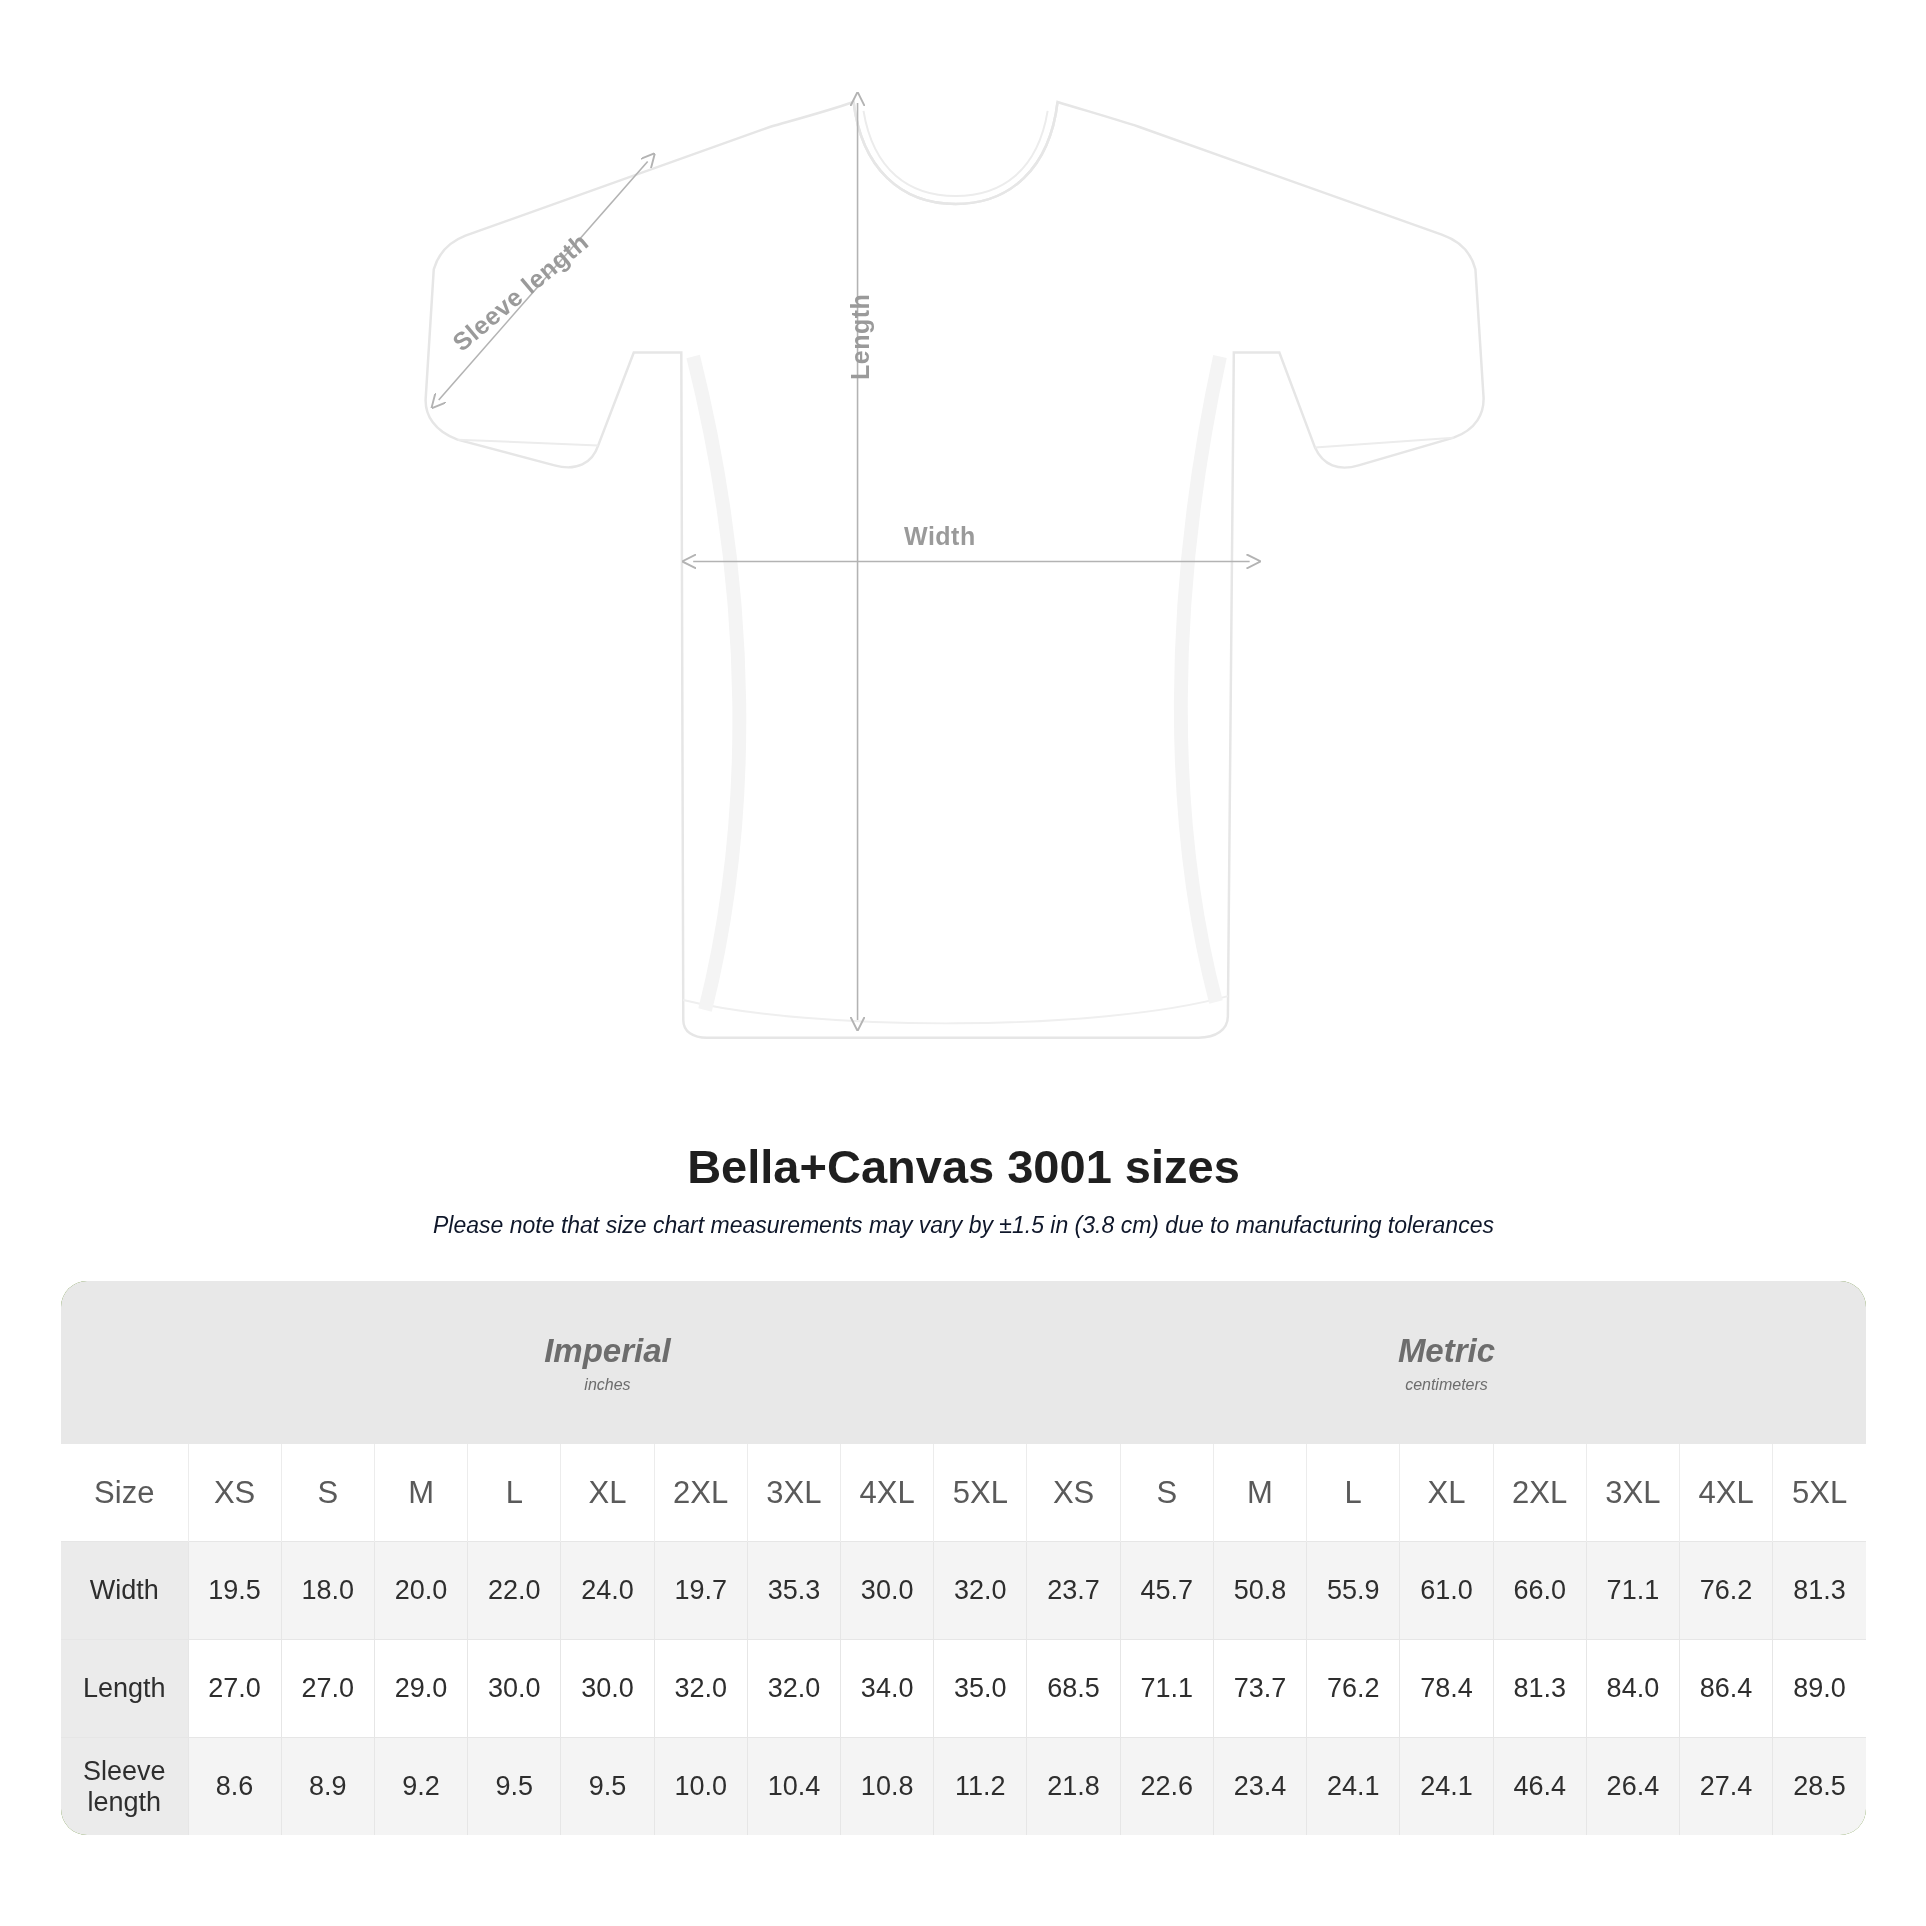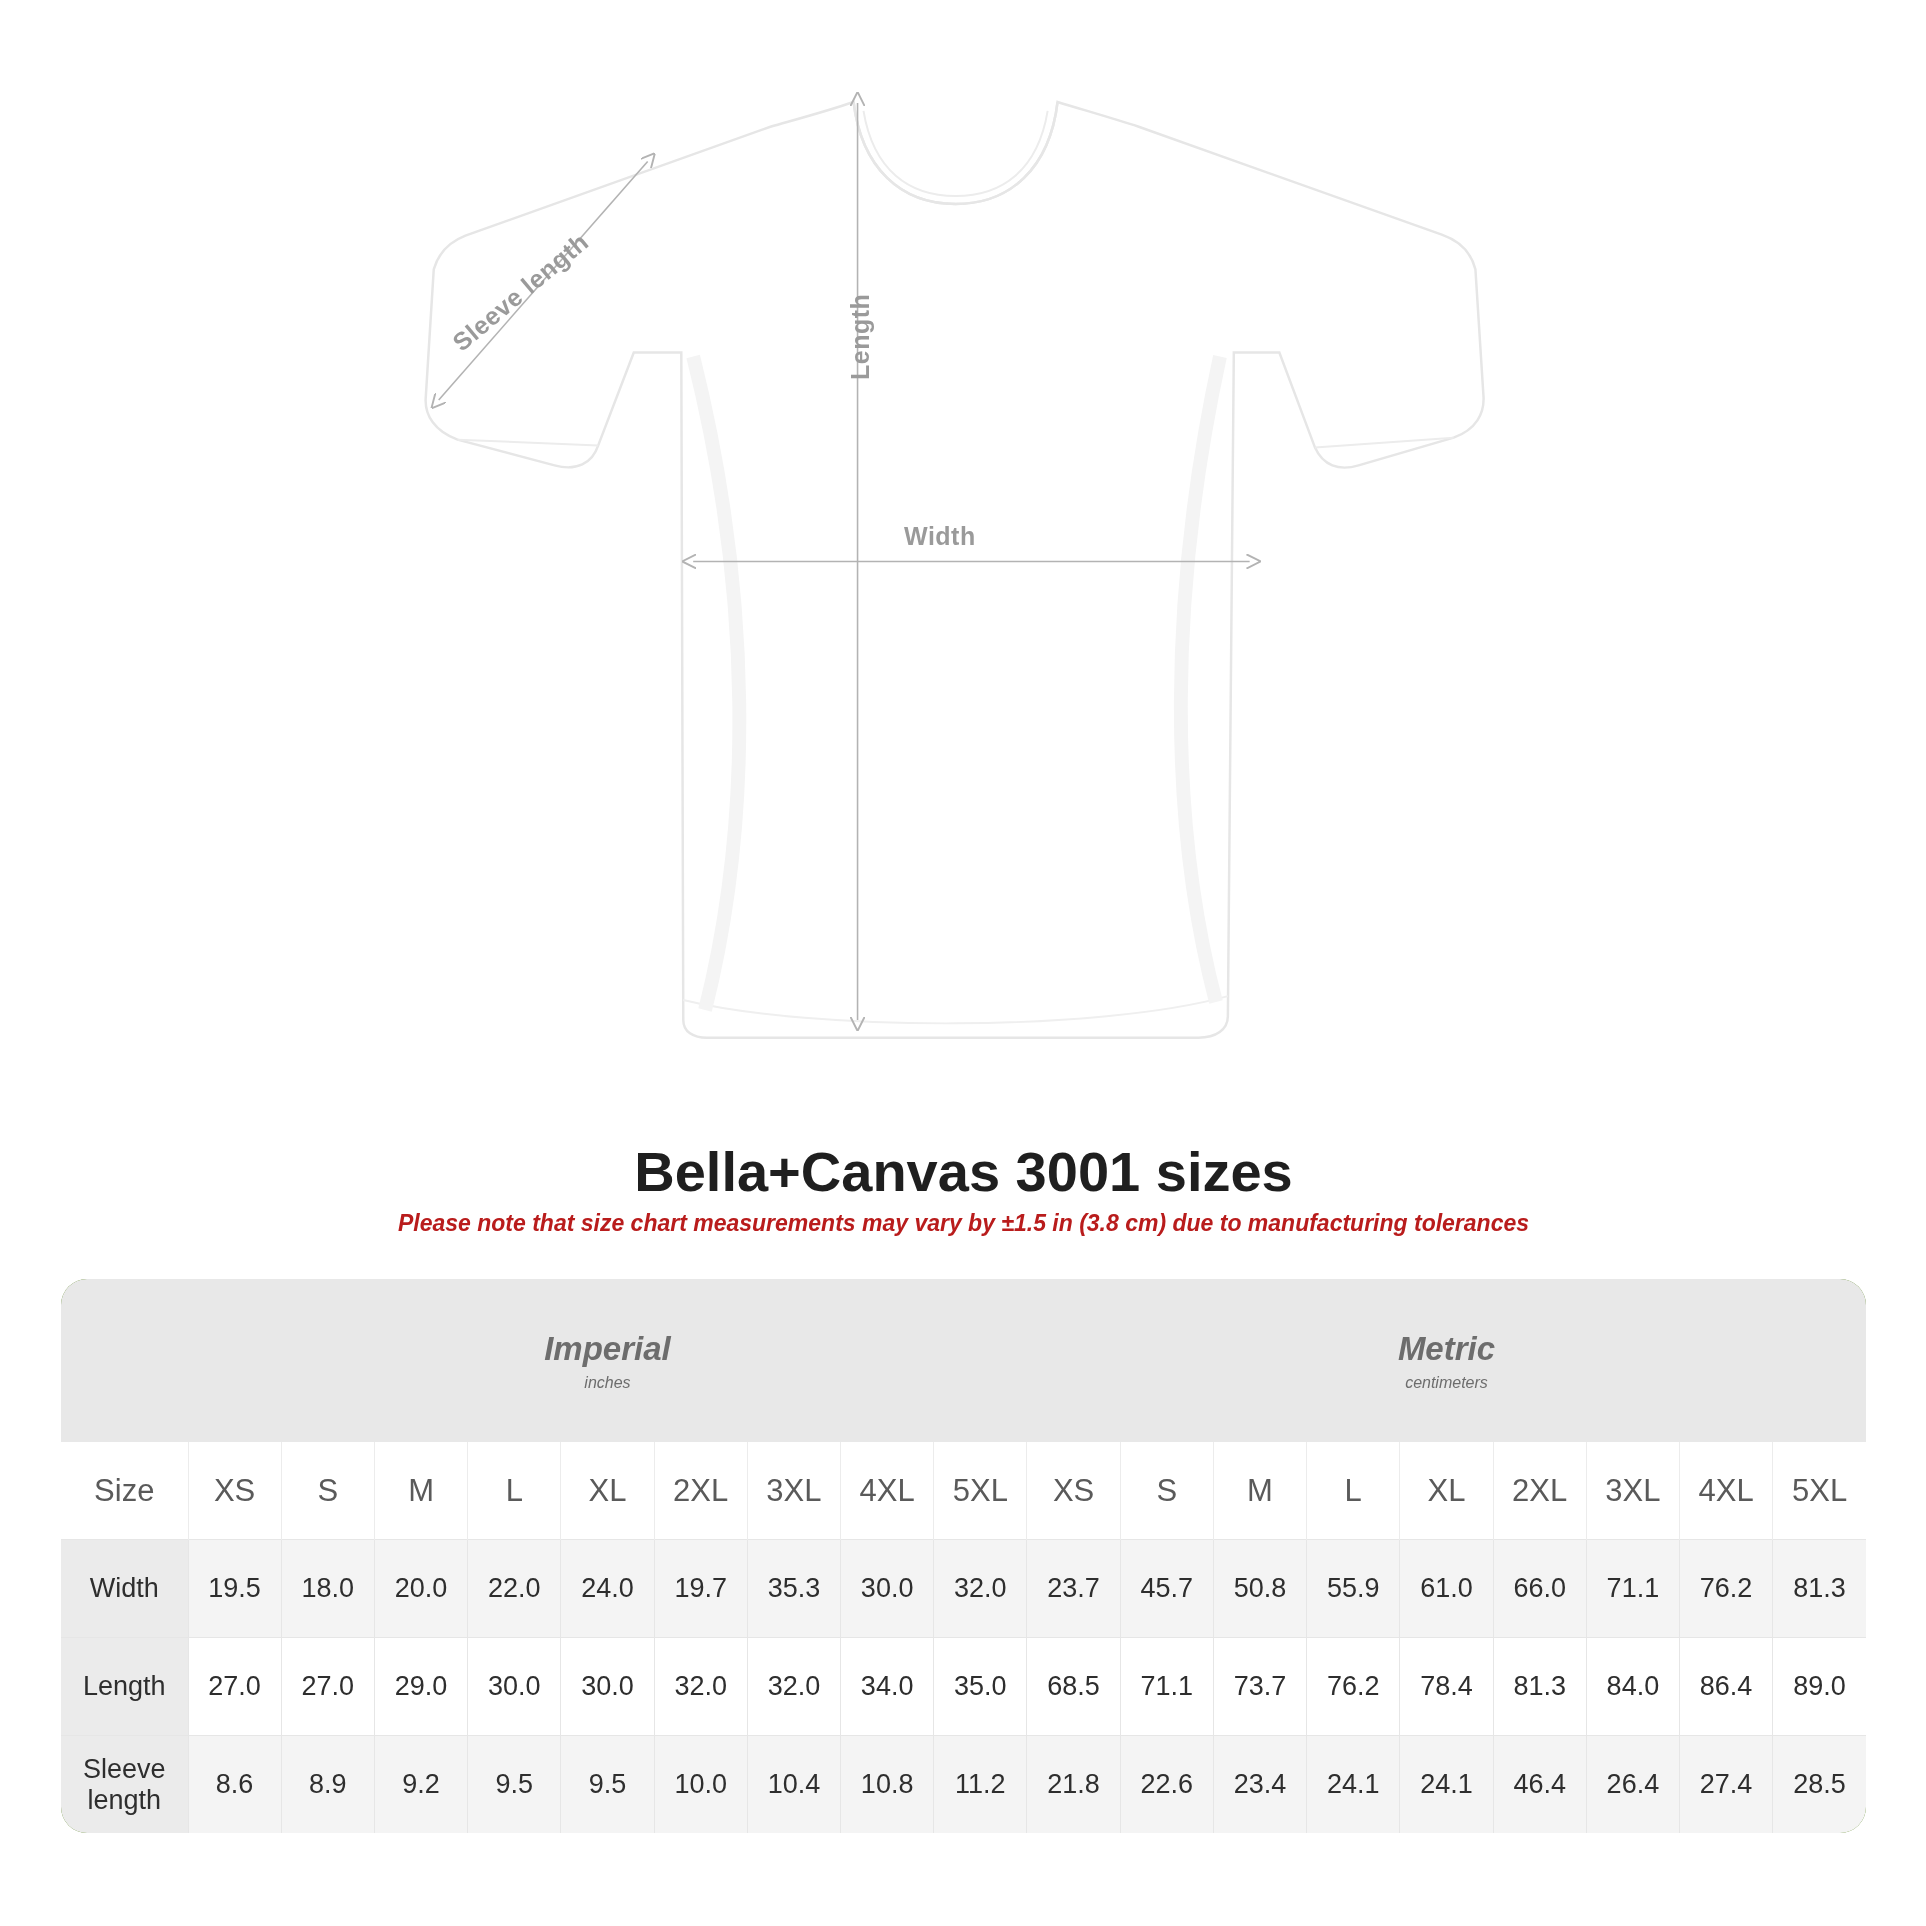--- a/index.html
+++ b/index.html
@@ -52,32 +52,31 @@
   .dim-label.sleeve-lbl {
     left: 447px;
     top: 335px;
     transform: rotate(-40deg);
     transform-origin: left top;
   }
 
   
   .chart-title {
     text-align: center;
-    font-size: 56px;
+    font-size: 47px;
     font-weight: bold;
     color: #1f1f1f;
     margin-top: 30px;
   }
   .chart-note {
     text-align: center;
     font-size: 23px;
     font-style: italic;
-    color: #b91c1c;
-    margin-top: 6px;
-    font-weight: bold;
+    color: #0f172a;
+    margin-top: 18px;
   }
 
   
   .table-wrap {
     margin: 42px 61px 0 61px;
     border-radius: 26px;
     overflow: hidden;
     background: #4d7c0f;
   }
   table.size-table {

